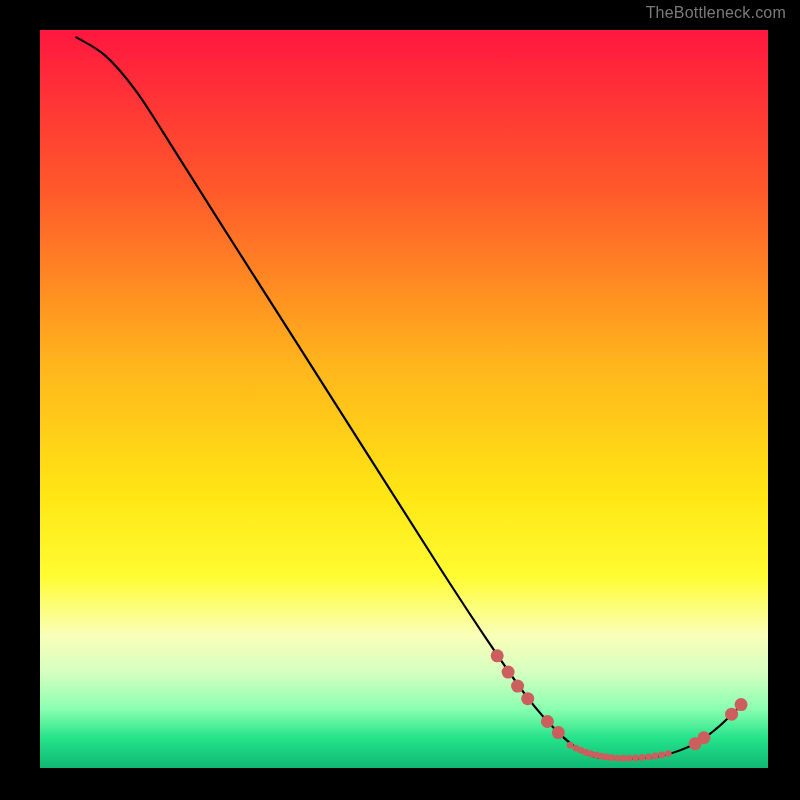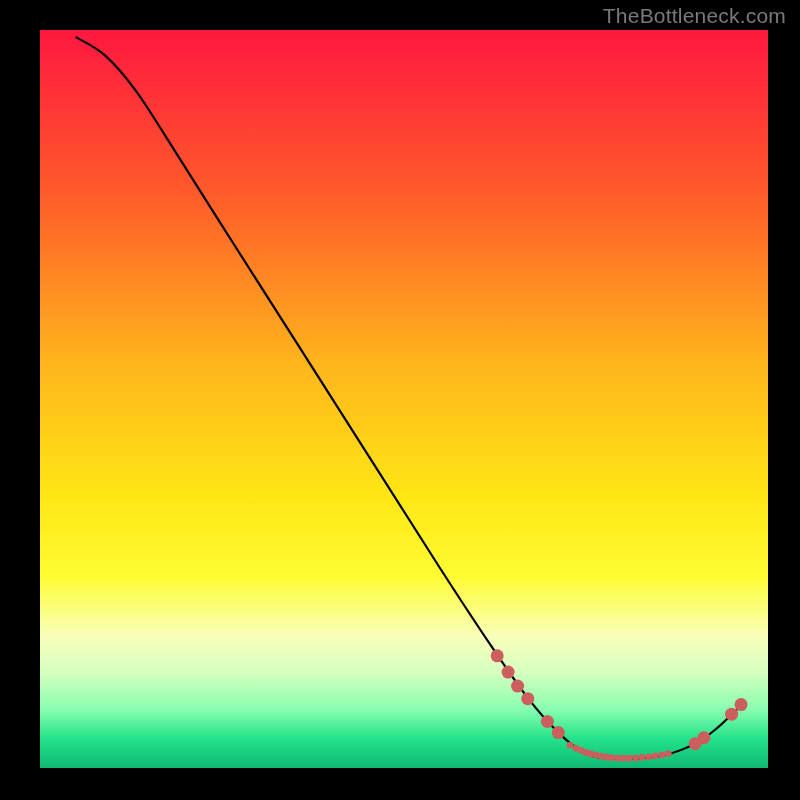--- a/index.html
+++ b/index.html
@@ -15,21 +15,21 @@
     position: relative;
     width: 800px;
     height: 800px;
     background: #000;
   }
   .watermark {
     position: absolute;
     top: 4px;
     right: 14px;
     color: #7a7a7a;
-    font-size: 21px;
+    font-size: 16px;
     font-weight: 500;
     letter-spacing: 0.2px;
     z-index: 10;
     text-align: right;
   }
   svg {
     display: block;
   }
 </style>
 </head>

